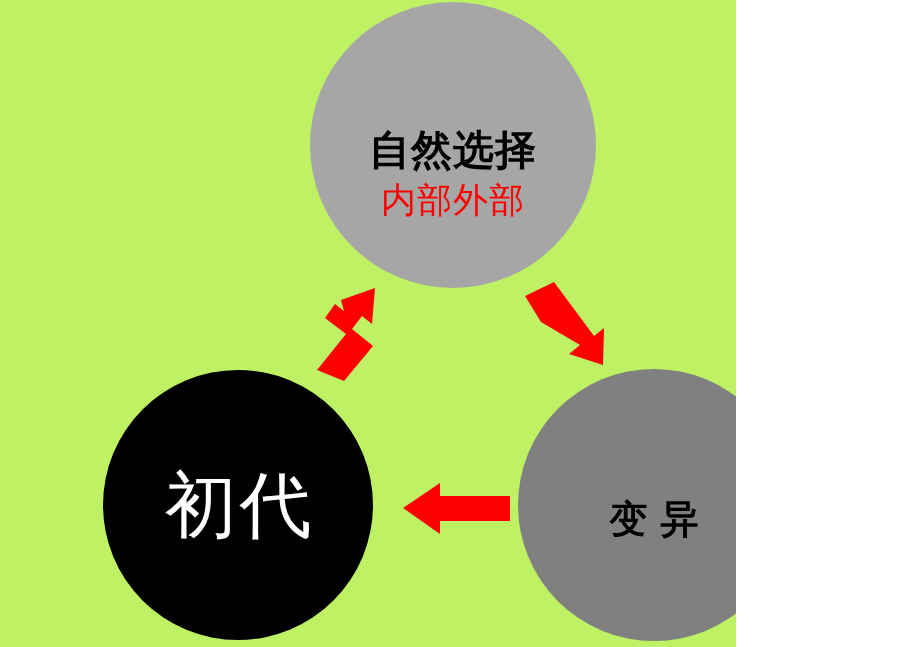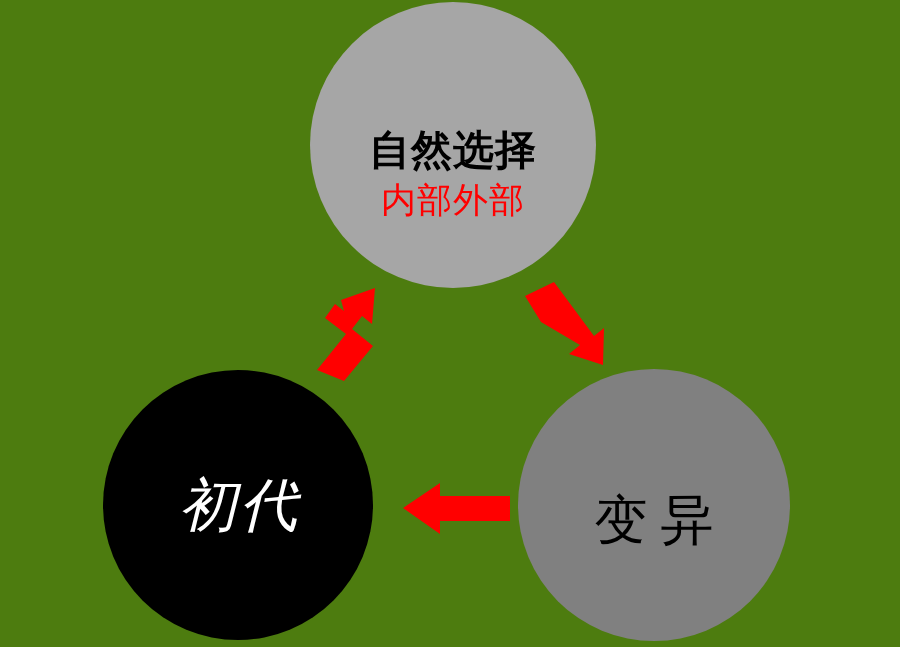--- a/index.html
+++ b/index.html
@@ -5,23 +5,23 @@
   html, body {
     margin: 0;
     padding: 0;
     background: #ffffff;
   }
   body {
     font-family: "Liberation Sans", "DejaVu Sans", sans-serif;
   }
   #canvas {
     position: relative;
-    width: 900px;
+    width: 736px;
     height: 647px;
-    background: #4d7c0f;
+    background: #bef264;
     overflow: hidden;
   }
   .node {
     position: absolute;
     border-radius: 50%;
     display: flex;
     flex-direction: column;
     align-items: center;
     justify-content: center;
     box-sizing: border-box;
@@ -52,22 +52,22 @@
   }
   
   #node-variation {
     left: 518px;
     top: 369px;
     width: 272px;
     height: 272px;
     background: #808080;
   }
   #node-variation .title {
-    font-size: 53px;
-    font-weight: normal;
+    font-size: 38px;
+    font-weight: bold;
     color: #000000;
     letter-spacing: 13px;
     text-indent: 13px;
     margin-top: 28px;
   }
   #node-variation .subtitle {
     font-size: 37px;
     font-weight: normal;
     color: #ffffff;
     letter-spacing: 2px;
@@ -75,26 +75,25 @@
   }
   
   #node-origin {
     left: 103px;
     top: 370px;
     width: 270px;
     height: 270px;
     background: #000000;
   }
   #node-origin .title {
-    font-size: 58px;
+    font-size: 72px;
     font-weight: normal;
     color: #ffffff;
     letter-spacing: 3px;
     text-indent: 3px;
-    font-style: italic;
   }
   
   .arrow {
     position: absolute;
   }
   .arrow svg { display: block; }
   #arrow-origin-to-selection { left: 300px; top: 278px; }
   #arrow-selection-to-variation { left: 508px; top: 280px; }
   #arrow-variation-to-origin { left: 398px; top: 478px; }
 </style>

